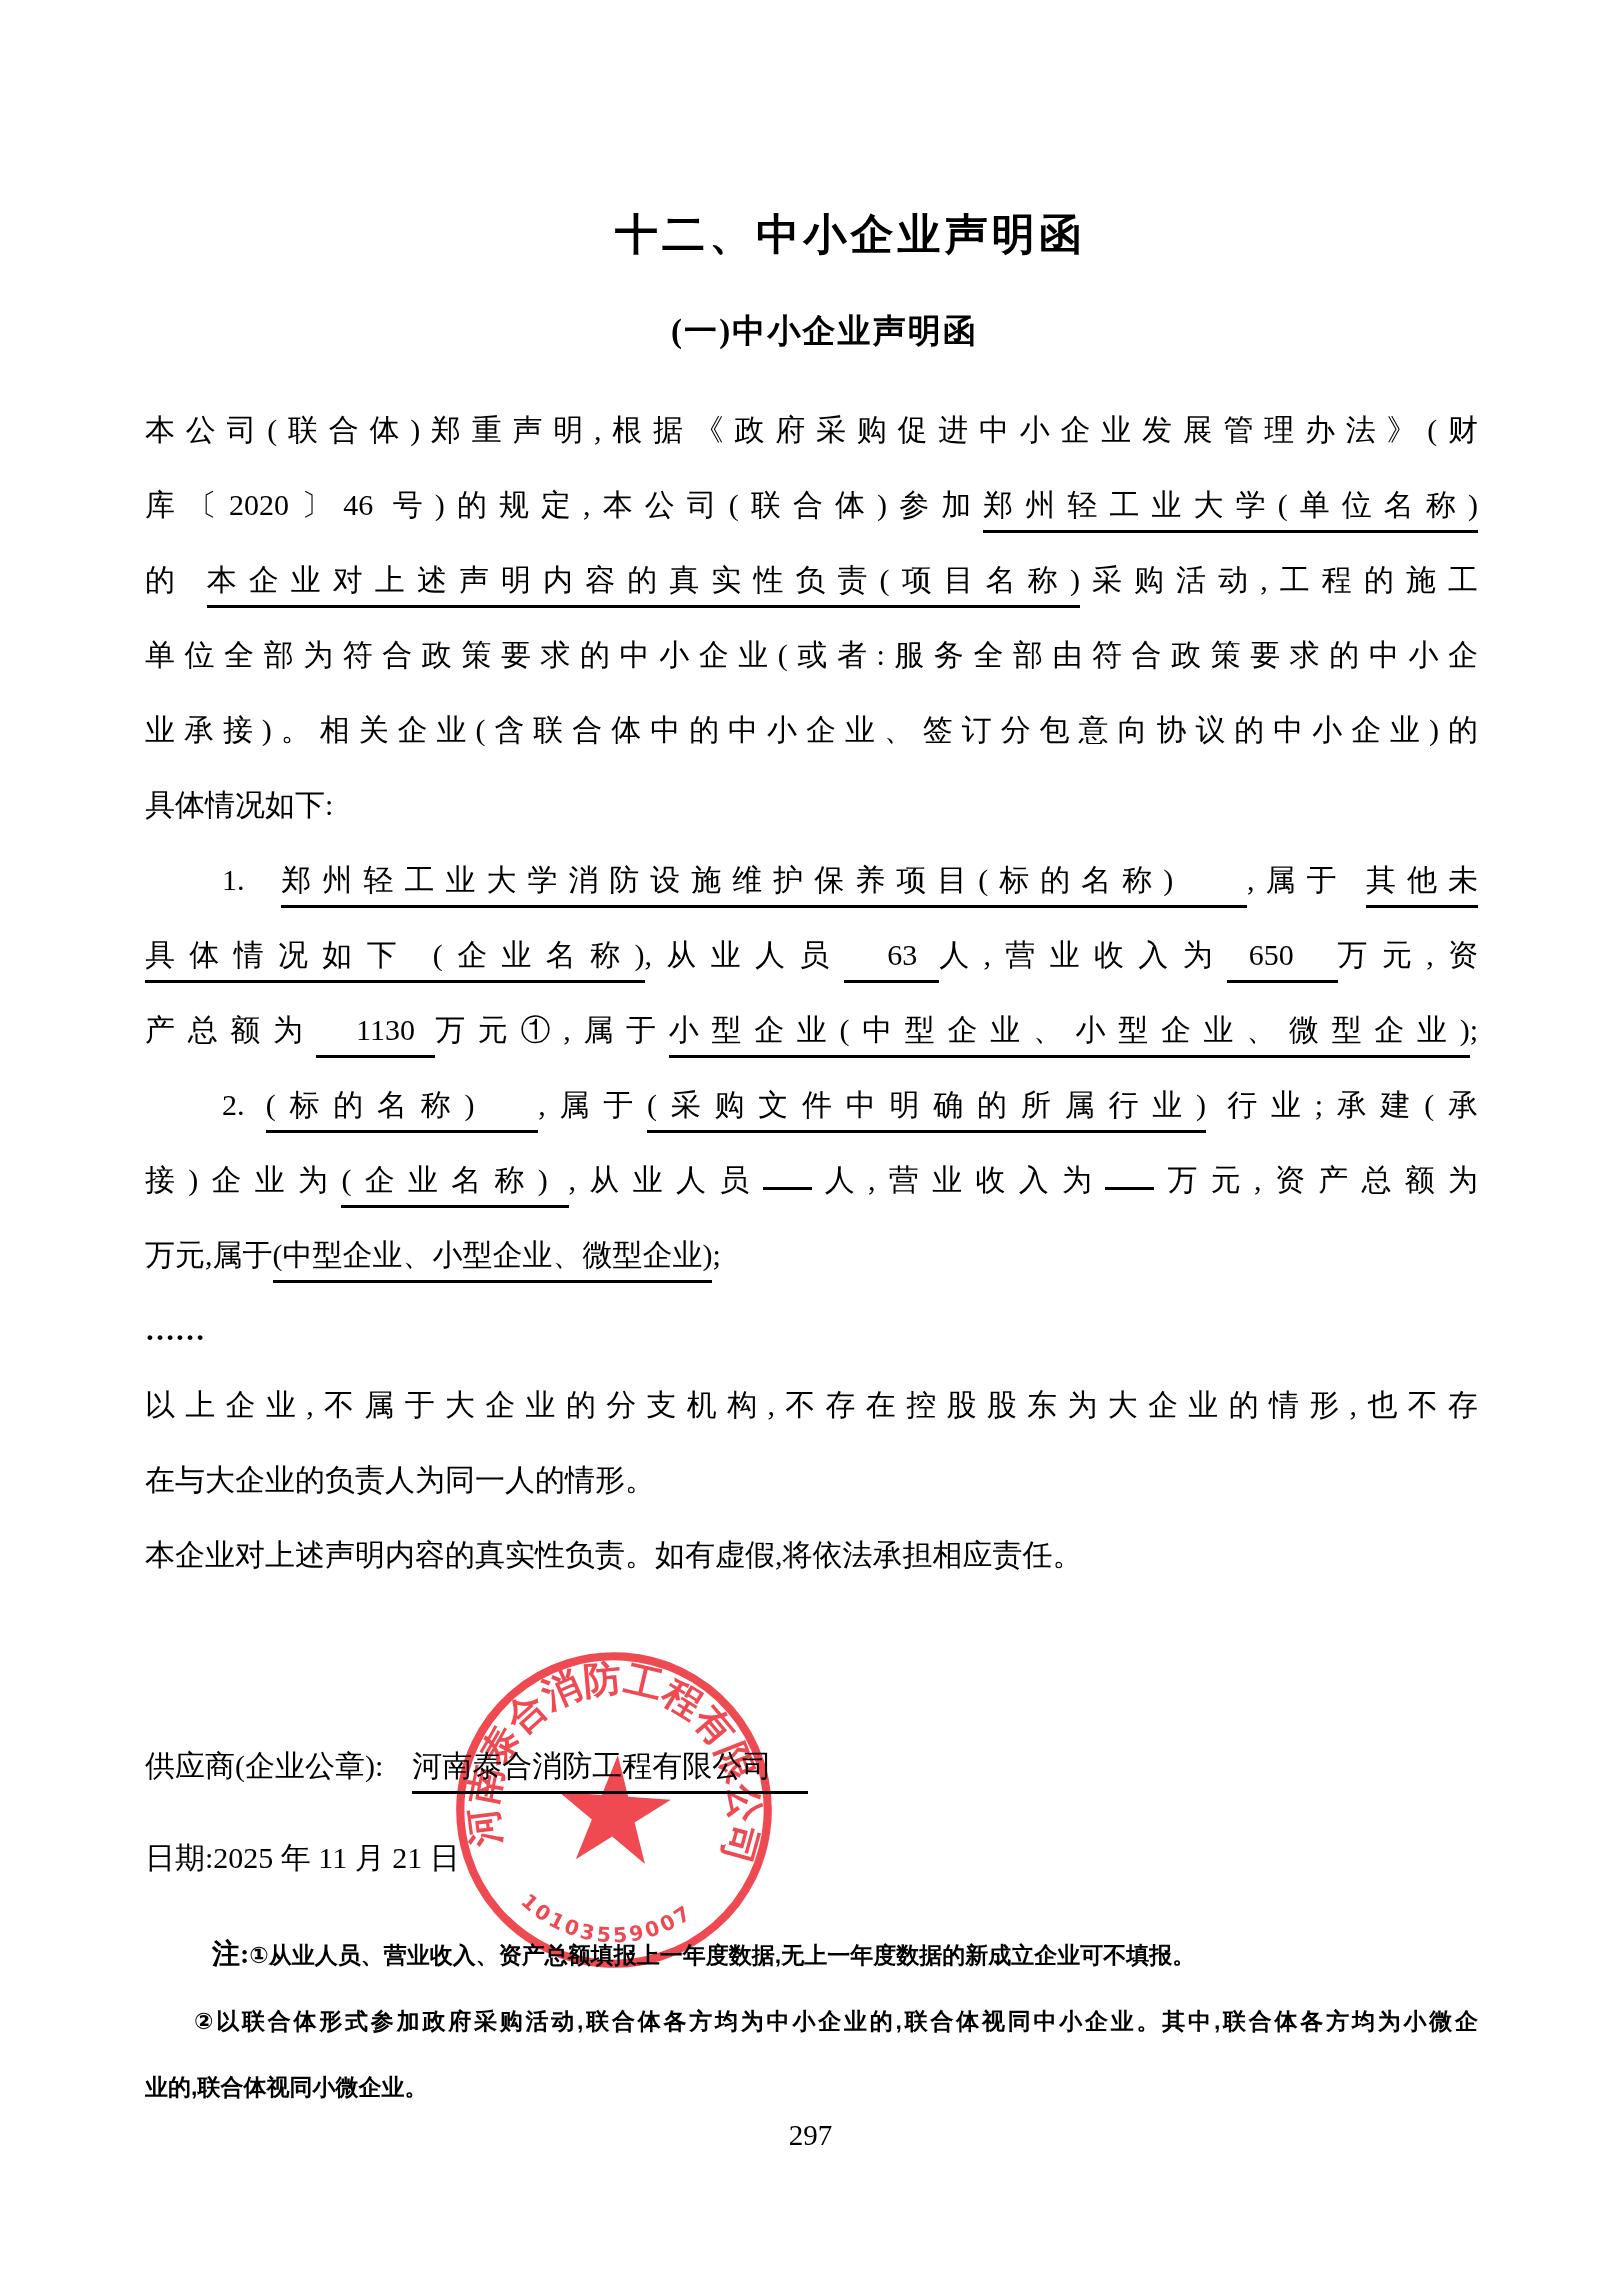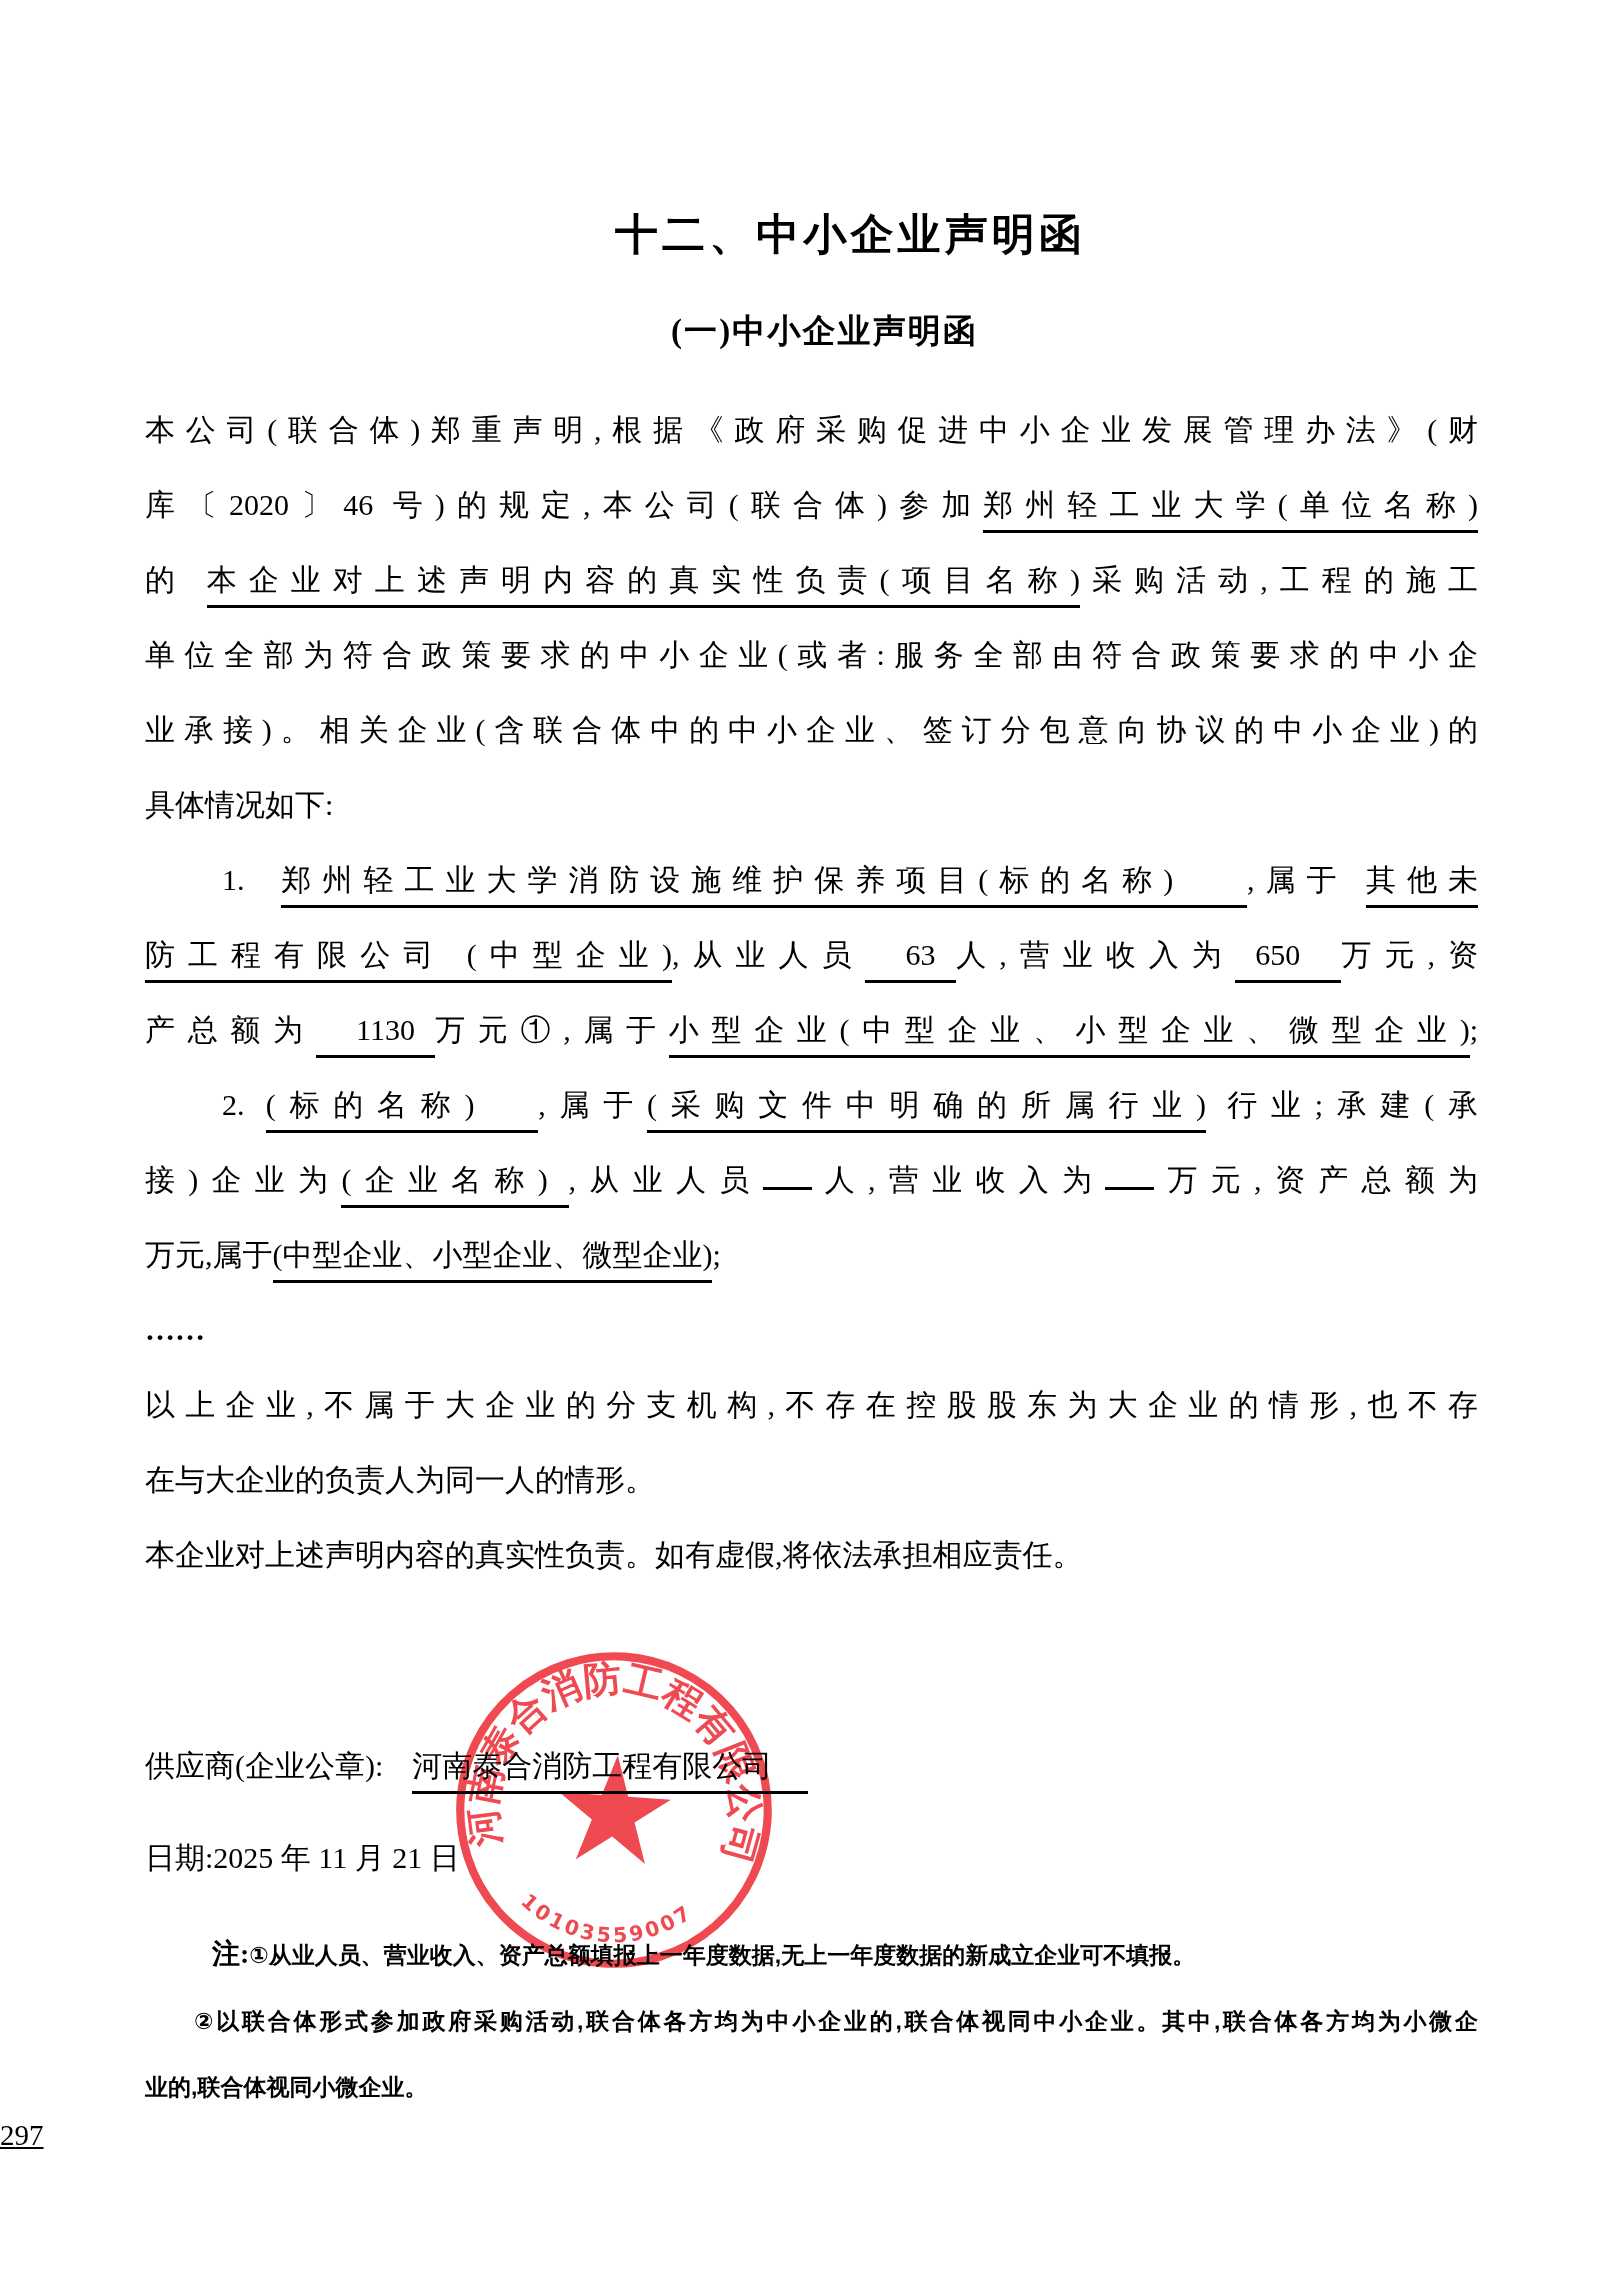--- a/index.html
+++ b/index.html
@@ -68,21 +68,21 @@
   .note.n2{
     padding-left:49px;
     text-align:justify; text-align-last:justify; text-justify:inter-character;
   }
   .note-label{
     font-size:28px;
     font-family:"Liberation Serif","DejaVu Serif",serif;
   }
   .pageno{
     position:absolute; top:2119px; left:0; width:100%;
-    font-size:29px;text-decoration:underline;
+    text-align:center; font-size:29px;
   }
   .stamp{
     position:absolute;
     left:449px; top:1645px;
     width:330px; height:330px;
     mix-blend-mode:multiply;
     opacity:0.93;
     transform:rotate(4deg);
   }
   .stamp .ring{ fill:none; stroke:var(--stamp); stroke-width:16px; }
@@ -111,21 +111,21 @@
   <div class="subtitle">(一)中小企业声明函</div>
 
   <div class="body">
       <div class="line j"><span>本公司(联合体)郑重声明,根据《政府采购促进中小企业发展管理办法》(财</span></div>
       <div class="line j"><span>库〔2020〕46 号)的规定,本公司(联合体)参加</span><span class="u">郑州轻工业大学(单位名称)</span></div>
       <div class="line j"><span>的 </span><span class="u">本企业对上述声明内容的真实性负责(项目名称)</span><span>采购活动,工程的施工</span></div>
       <div class="line j"><span>单位全部为符合政策要求的中小企业(或者:服务全部由符合政策要求的中小企</span></div>
       <div class="line j"><span>业承接)。相关企业(含联合体中的中小企业、签订分包意向协议的中小企业)的</span></div>
       <div class="line"><span>具体情况如下:</span></div>
       <div class="line j" style="padding-left: 77px;"><span>1.&nbsp; </span><span class="u">郑州轻工业大学消防设施维护保养项目(标的名称)&nbsp;&nbsp;&nbsp;&nbsp;</span><span>,属于 </span><span class="u">其他未</span></div>
-      <div class="line j"><span class="u">防工程有限公司 (中型企业)</span><span>,从业人员</span><span class="u">&nbsp;&nbsp;63&nbsp;</span><span>人,营业收入为</span><span class="u">&nbsp;650&nbsp;&nbsp;</span><span>万元,资</span></div>
+      <div class="line j"><span class="u">具体情况如下 (企业名称)</span><span>,从业人员</span><span class="u">&nbsp;&nbsp;63&nbsp;</span><span>人,营业收入为</span><span class="u">&nbsp;650&nbsp;&nbsp;</span><span>万元,资</span></div>
       <div class="line j"><span>产总额为</span><span class="u">&nbsp;&nbsp;1130&nbsp;</span><span>万元①,属于</span><span class="u">小型企业(中型企业、小型企业、微型企业)</span><span>;</span></div>
       <div class="line j" style="padding-left: 77px;"><span>2.&nbsp;</span><span class="u">(标的名称)&nbsp;&nbsp;&nbsp;</span><span>,属于</span><span class="u">(采购文件中明确的所属行业)</span><span> 行业;承建(承</span></div>
       <div class="line j"><span>接)企业为</span><span class="u">(企业名称)&nbsp;</span><span>,从业人员</span><span class="blank" style="width: 49px;"></span><span>人,营业收入为</span><span class="blank" style="width: 49px;"></span><span>万元,资产总额为</span></div>
       <div class="line"><span>万元,属于</span><span class="u">(中型企业、小型企业、微型企业)</span><span>;</span></div>
       <div class="line bold"><span>……</span></div>
       <div class="line j"><span>以上企业,不属于大企业的分支机构,不存在控股股东为大企业的情形,也不存</span></div>
       <div class="line"><span>在与大企业的负责人为同一人的情形。</span></div>
       <div class="line"><span>本企业对上述声明内容的真实性负责。如有虚假,将依法承担相应责任。</span></div>
     </div>
 

